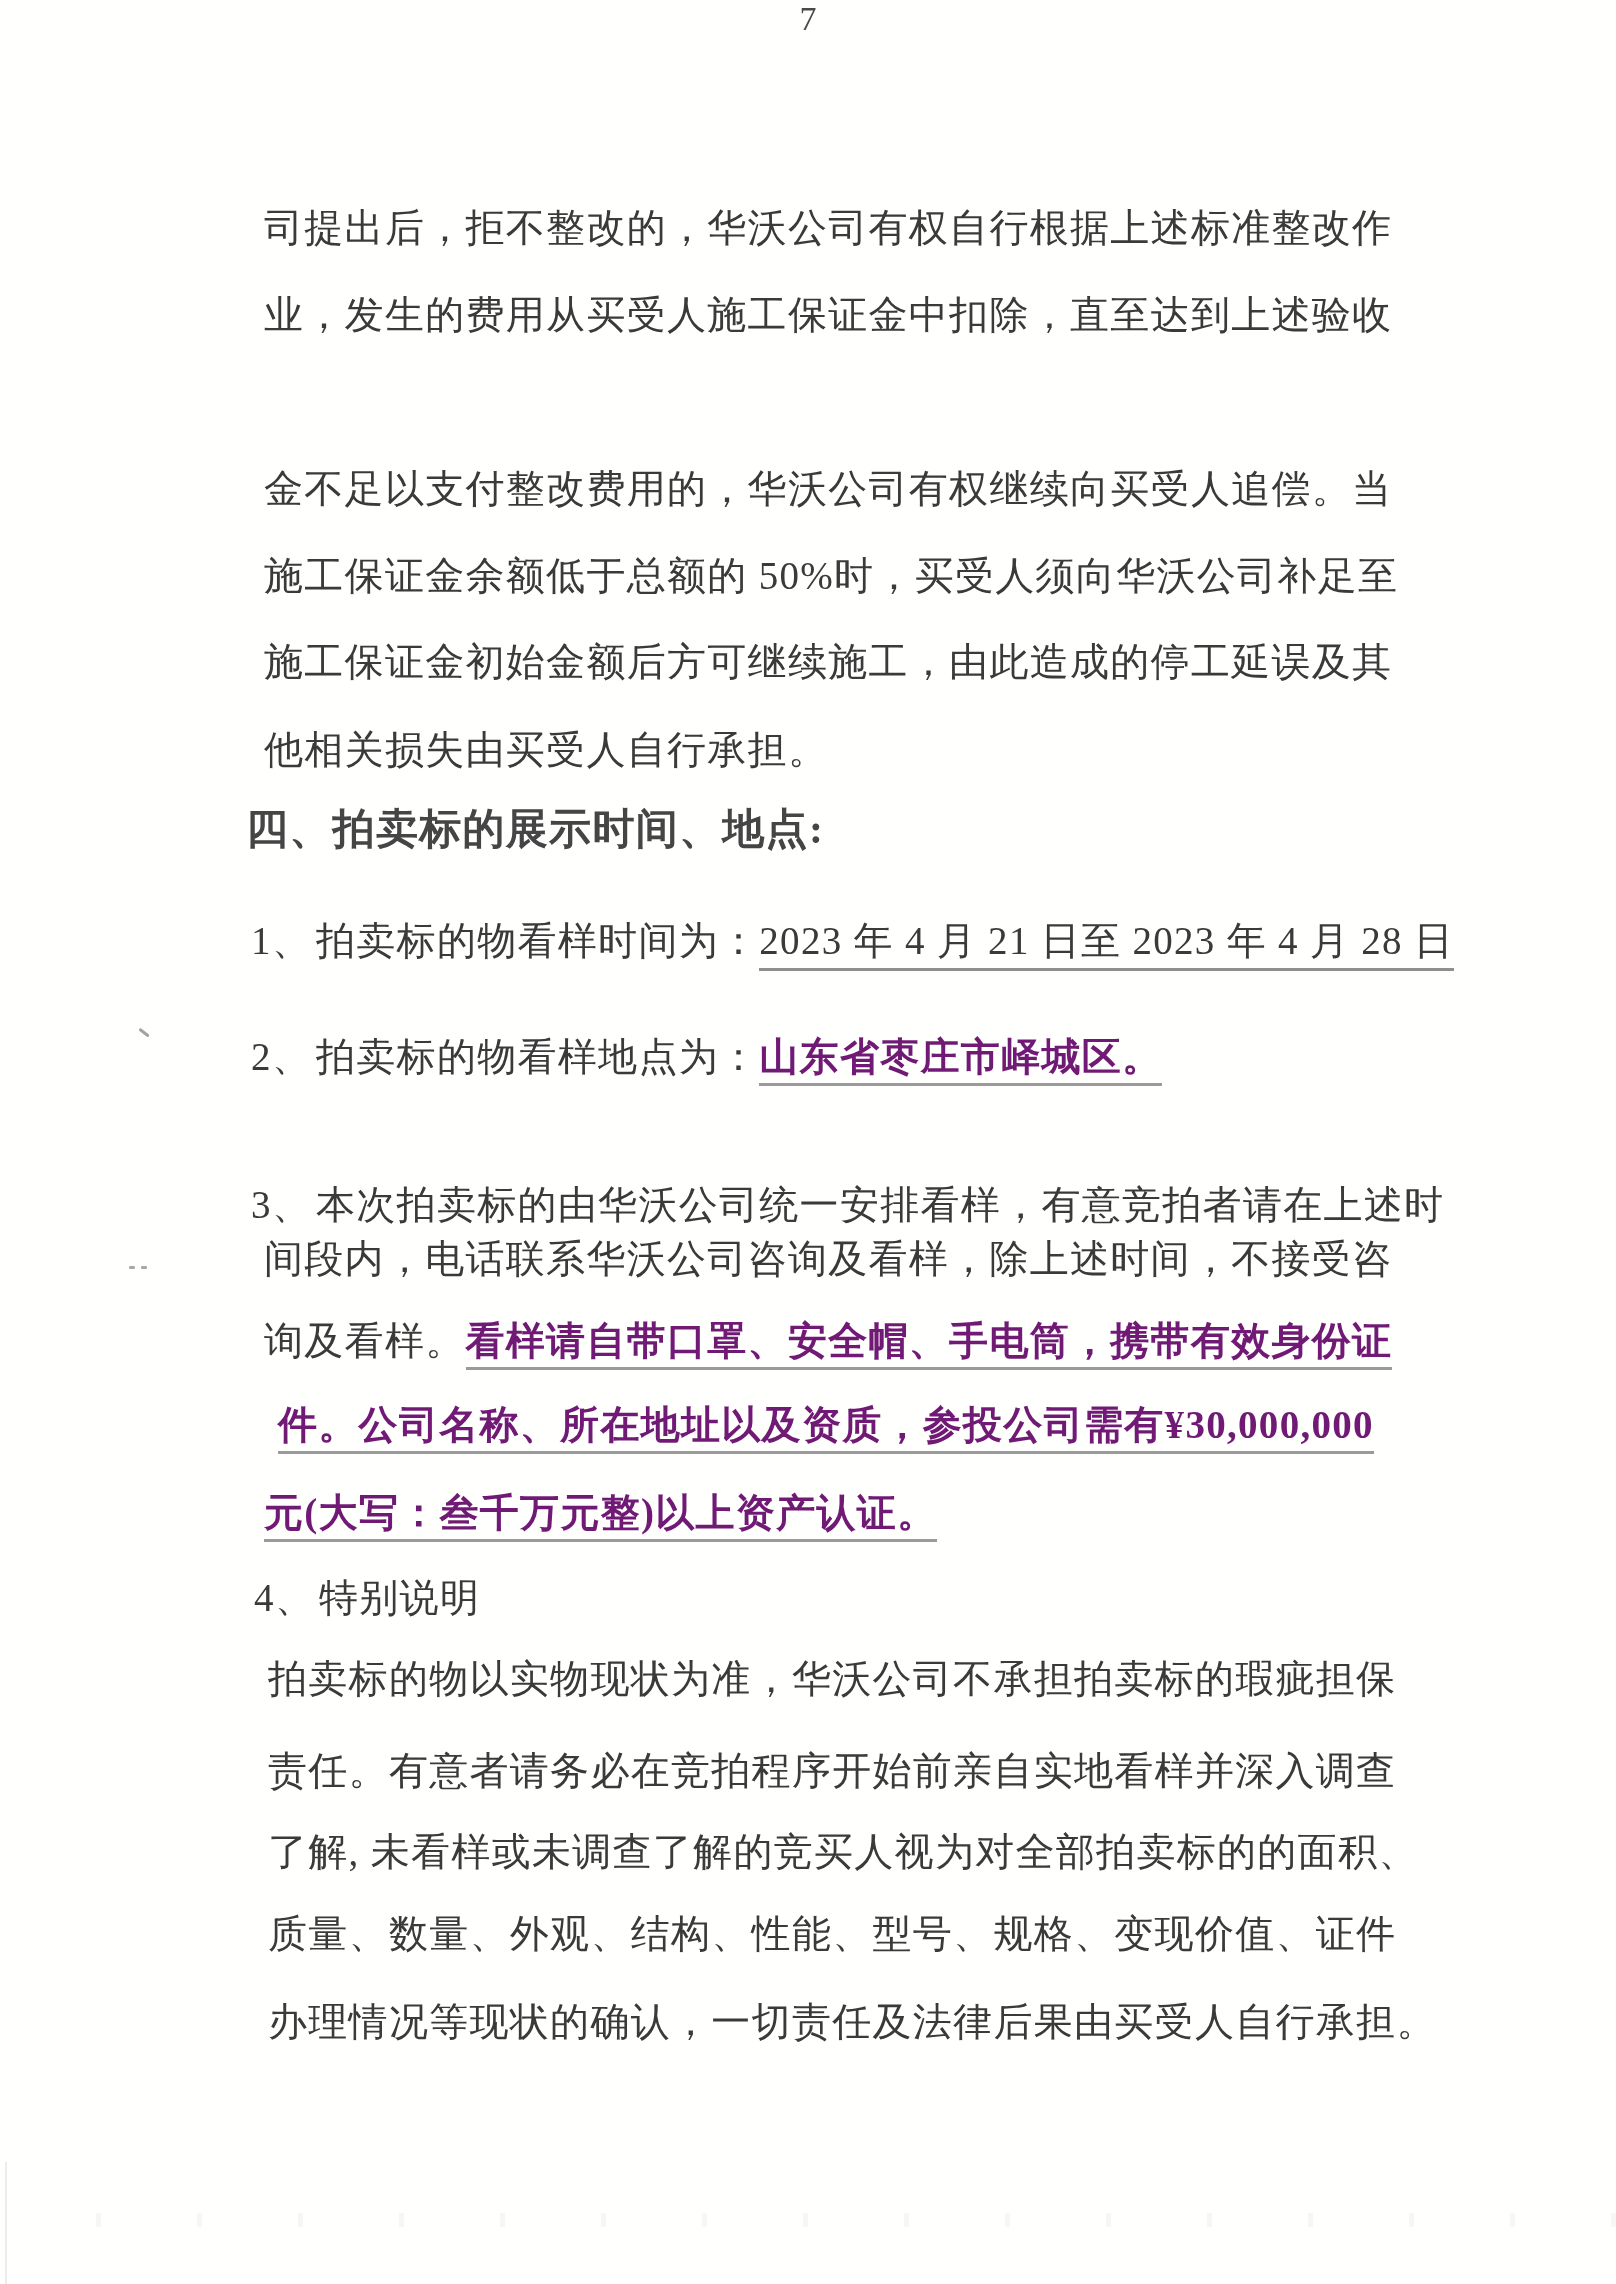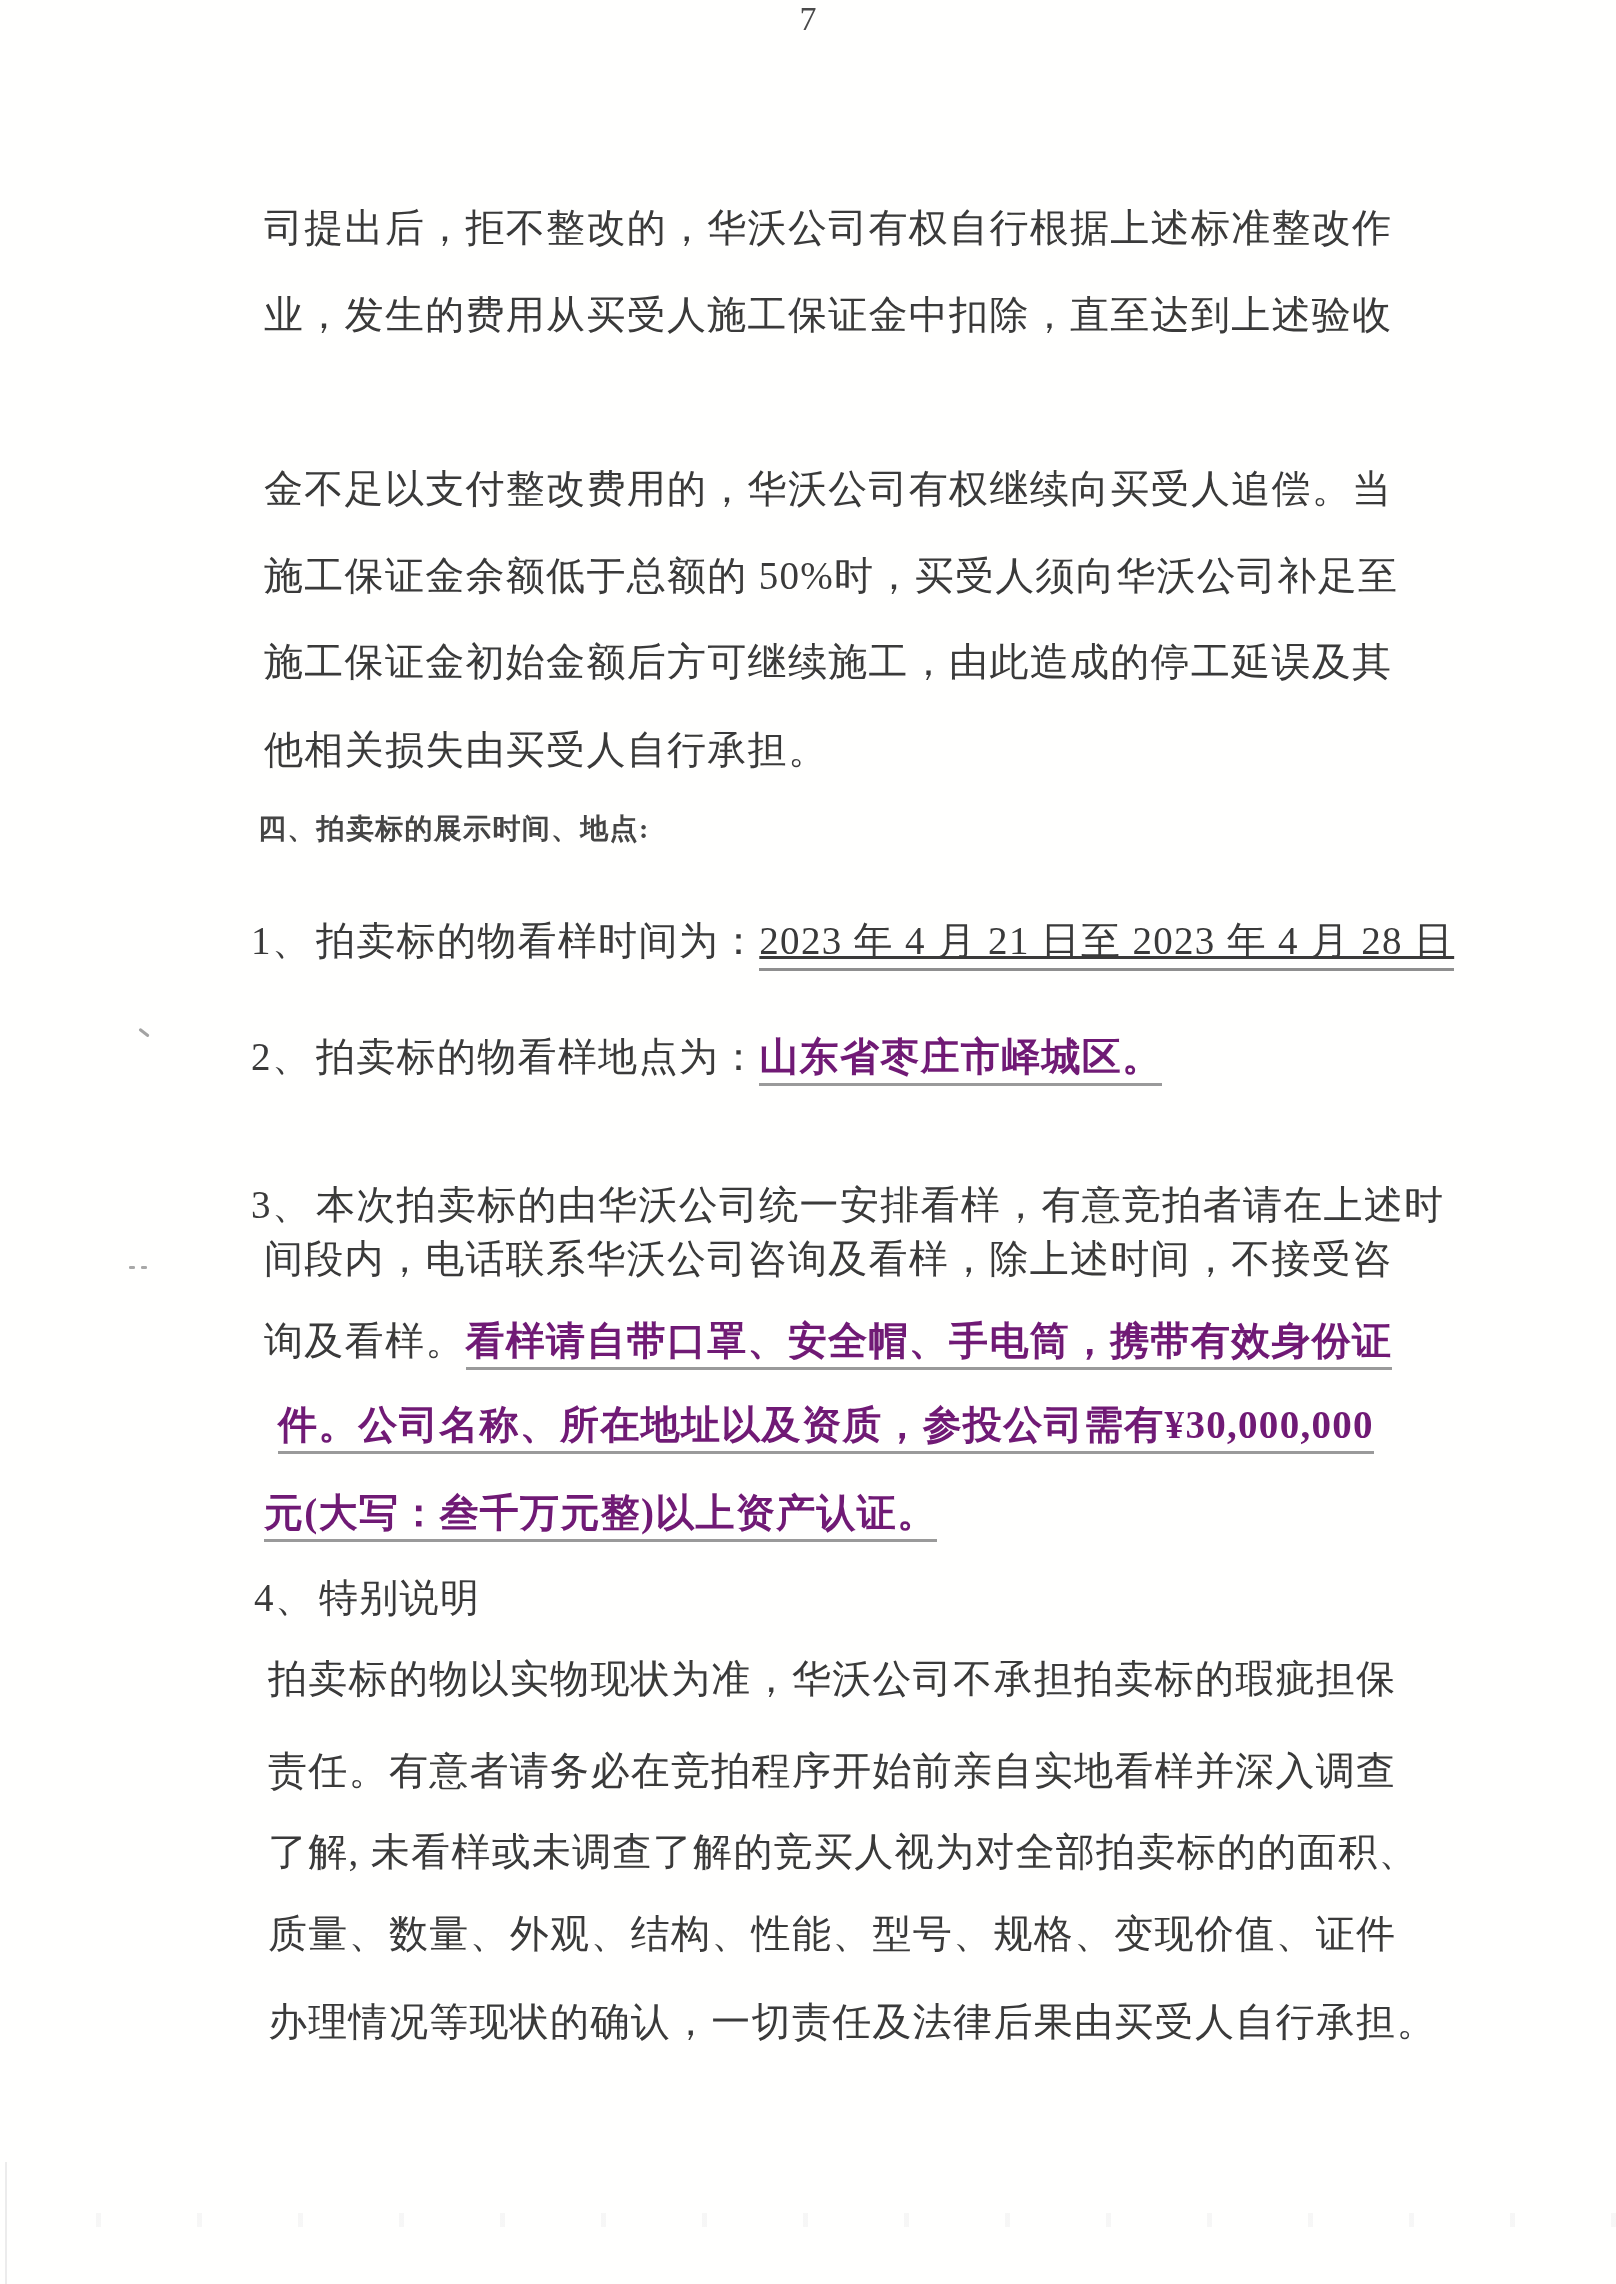--- a/index.html
+++ b/index.html
@@ -16,25 +16,24 @@
     position: absolute;
     font-size: 39px;
     line-height: 42px;
     letter-spacing: 1.3px;
     white-space: nowrap;
     text-align: center;
   }
   .heading {
     font-weight: bold;
     color: #454545;
-    font-size: 28px;
-    margin-left: 12px;
+    font-size: 42px;
   }
   .b { font-weight: bold; color: #701a75; }
-  .u  { border-bottom: 3.3px solid #8f8f8f; padding-bottom: 5.9px; text-decoration: underline; }
+  .u  { border-bottom: 3.3px solid #8f8f8f; padding-bottom: 5.9px; }
   .u2 { border-bottom: 3.9px solid #9a9a9a; padding-bottom: 4.6px; }
   .label { padding-right: 3.9px; }
   .page-number {
     position: absolute;
     left: 0; top: 3192;
     width: 1616px;
     text-align: center;
     font-size: 34px;
     color: #4a4a4a;
   }

